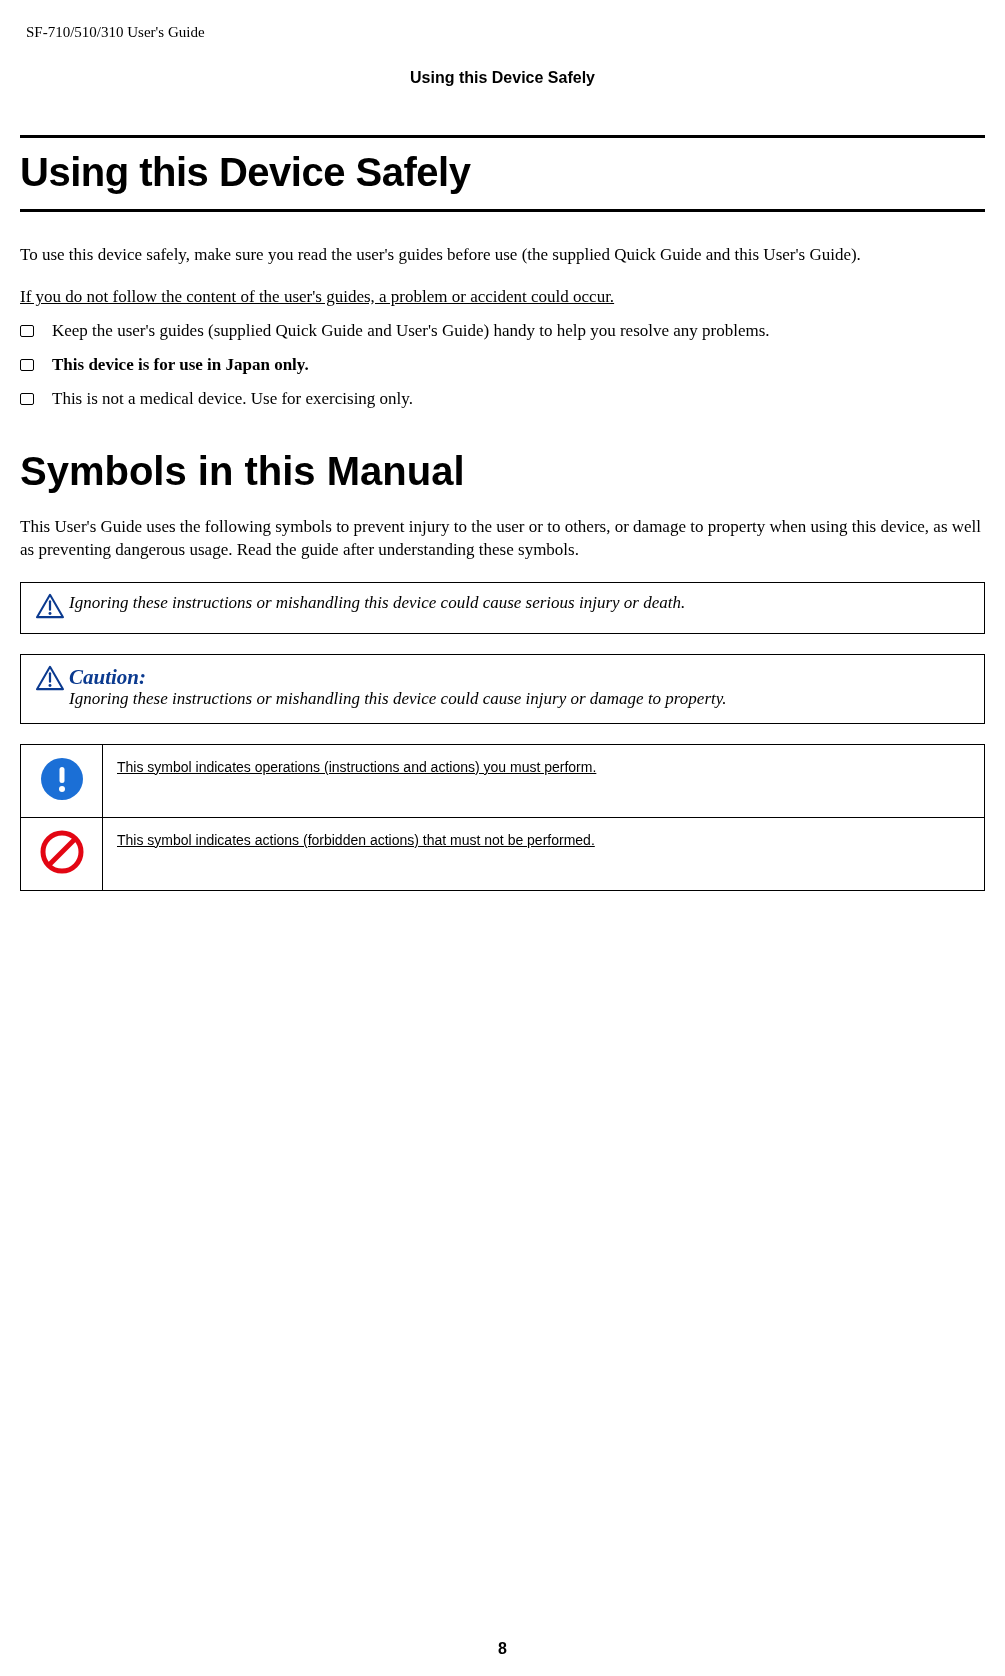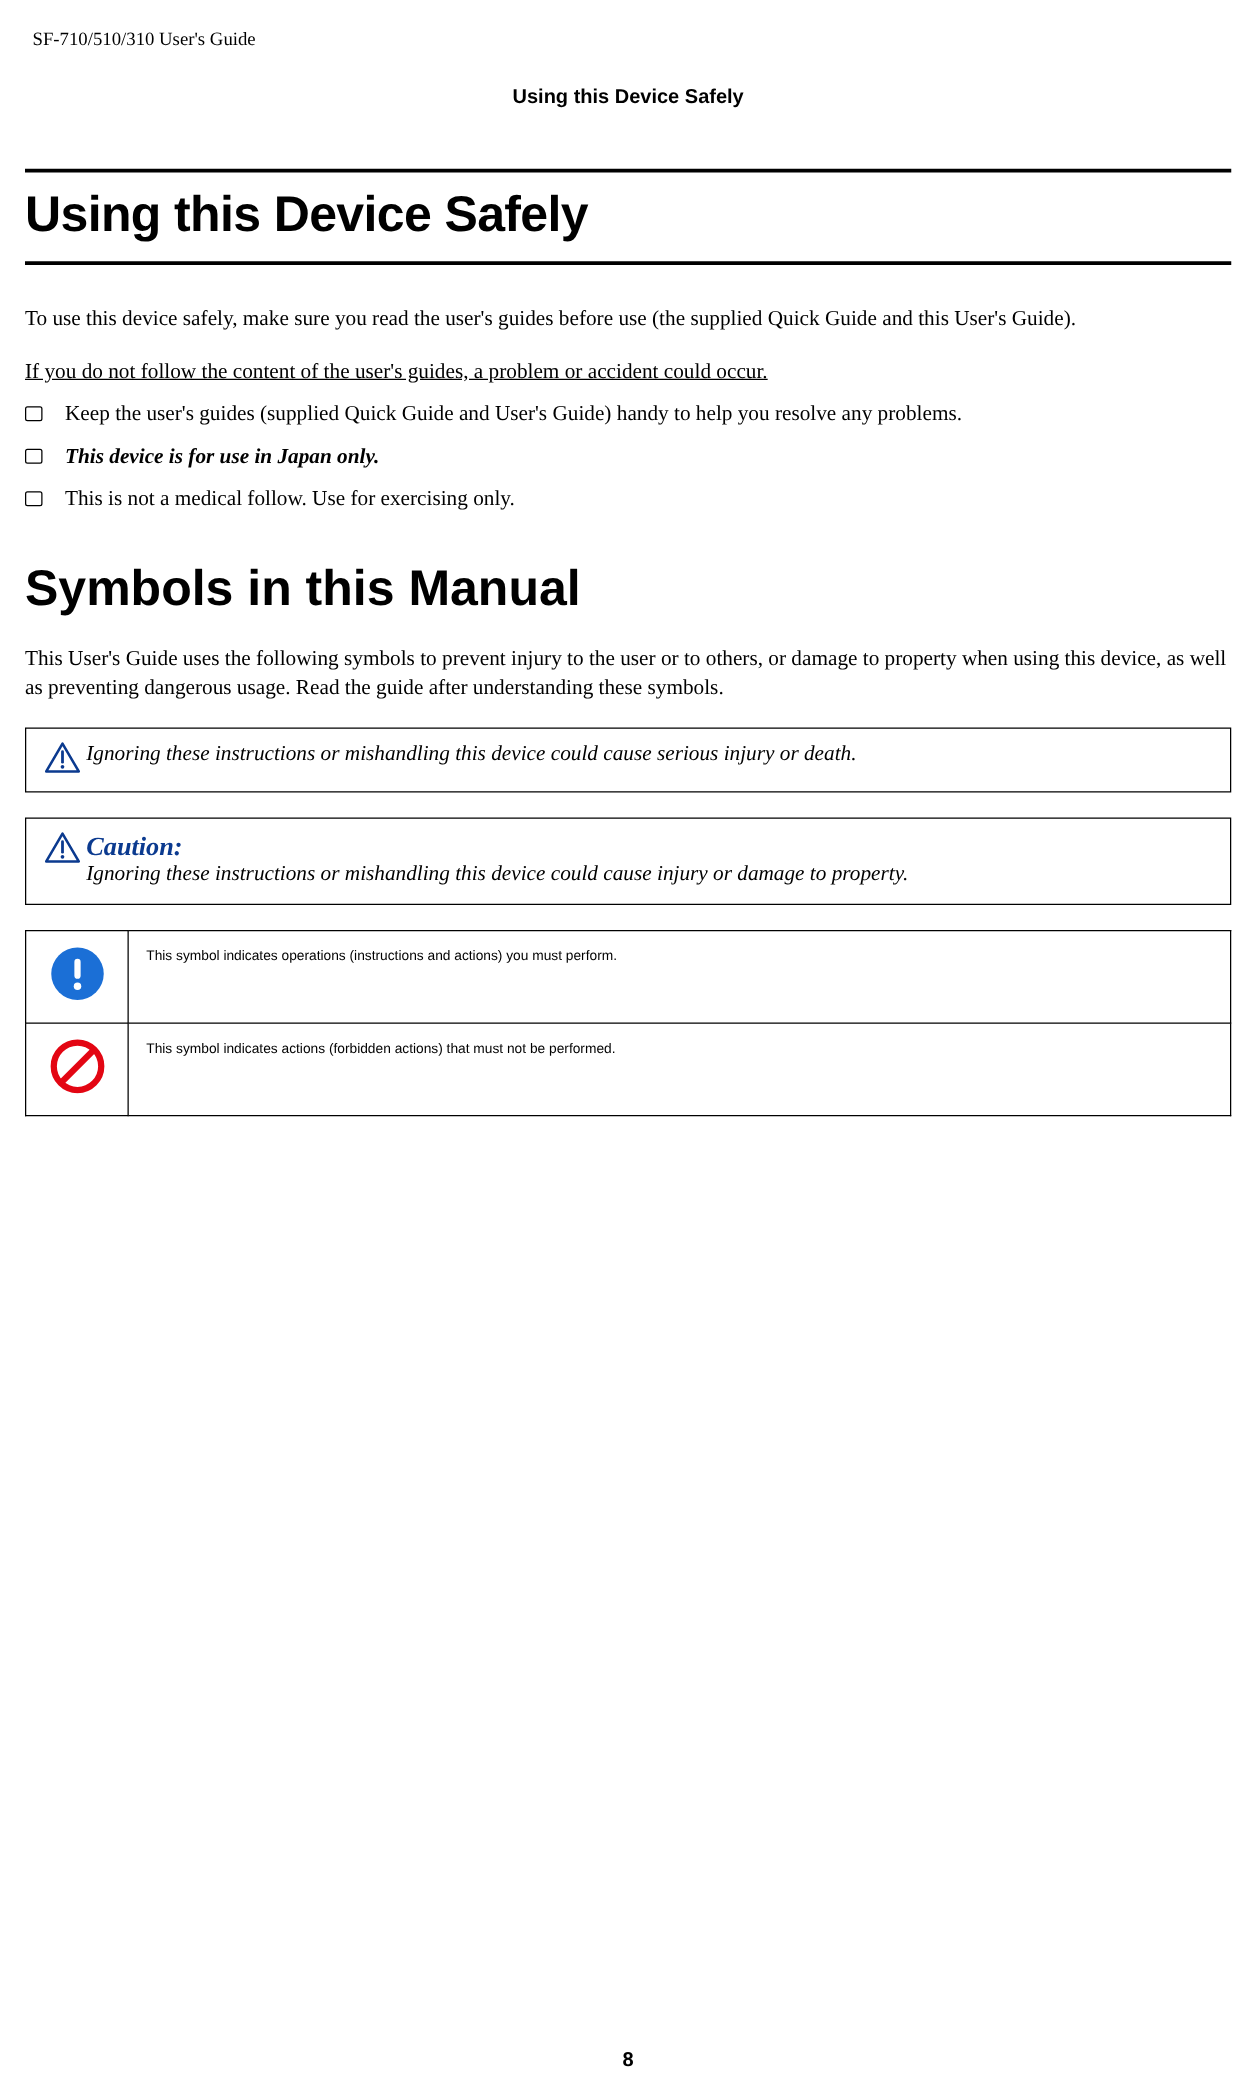--- a/index.html
+++ b/index.html
@@ -65,21 +65,20 @@
       height: 12px;
       border: 1.5px solid #000;
       border-radius: 2px;
       margin-right: 18px;
       margin-top: 4px;
       flex: 0 0 auto;
       position: relative;
     }
     .bold {
       font-weight: bold;
-      font-style: italic;
     }
     .subhead {
       font-size: 40px;
       font-weight: bold;
       font-family: Arial, Helvetica, sans-serif;
       margin-top: 40px;
     }
     .sub-intro {
       margin-top: 22px;
       font-size: 17px;
@@ -128,23 +127,24 @@
       vertical-align: top;
     }
     .symbol-table td:first-child {
       width: 82px;
       text-align: center;
       vertical-align: middle;
       padding: 12px 8px;
     }
     .symbol-table td:last-child {
       font-family: Arial, Helvetica, sans-serif;
-      font-size: 11px;
+      font-size: 14px;
       padding-top: 14px;
       padding-bottom: 36px;
+      text-decoration: underline;
     }
     .blue-circle {
       width: 44px;
       height: 44px;
       margin: 0 auto;
     }
     .red-circle {
       width: 44px;
       height: 44px;
       margin: 0 auto;
@@ -178,21 +178,21 @@
   <li>
     <span class="bullet-marker"></span>
     <span>Keep the user's guides (supplied Quick Guide and User's Guide) handy to help you resolve any problems.</span>
   </li>
   <li>
     <span class="bullet-marker"></span>
     <span class="bold">This device is for use in Japan only.</span>
   </li>
   <li>
     <span class="bullet-marker"></span>
-    <span>This is not a medical follow. Use for exercising only.</span>
+    <span>This is not a medical device. Use for exercising only.</span>
   </li>
 </ul>
 
 <h2 class="subhead">Symbols in this Manual</h2>
 
 <p class="sub-intro">This User's Guide uses the following symbols to prevent injury to the user or to others, or damage to property when using this device, as well as preventing dangerous usage. Read the guide after understanding these symbols.</p>
 
 <div class="callout">
   <div class="callout-row">
     <svg class="tri-icon" viewBox="0 0 32 28">

